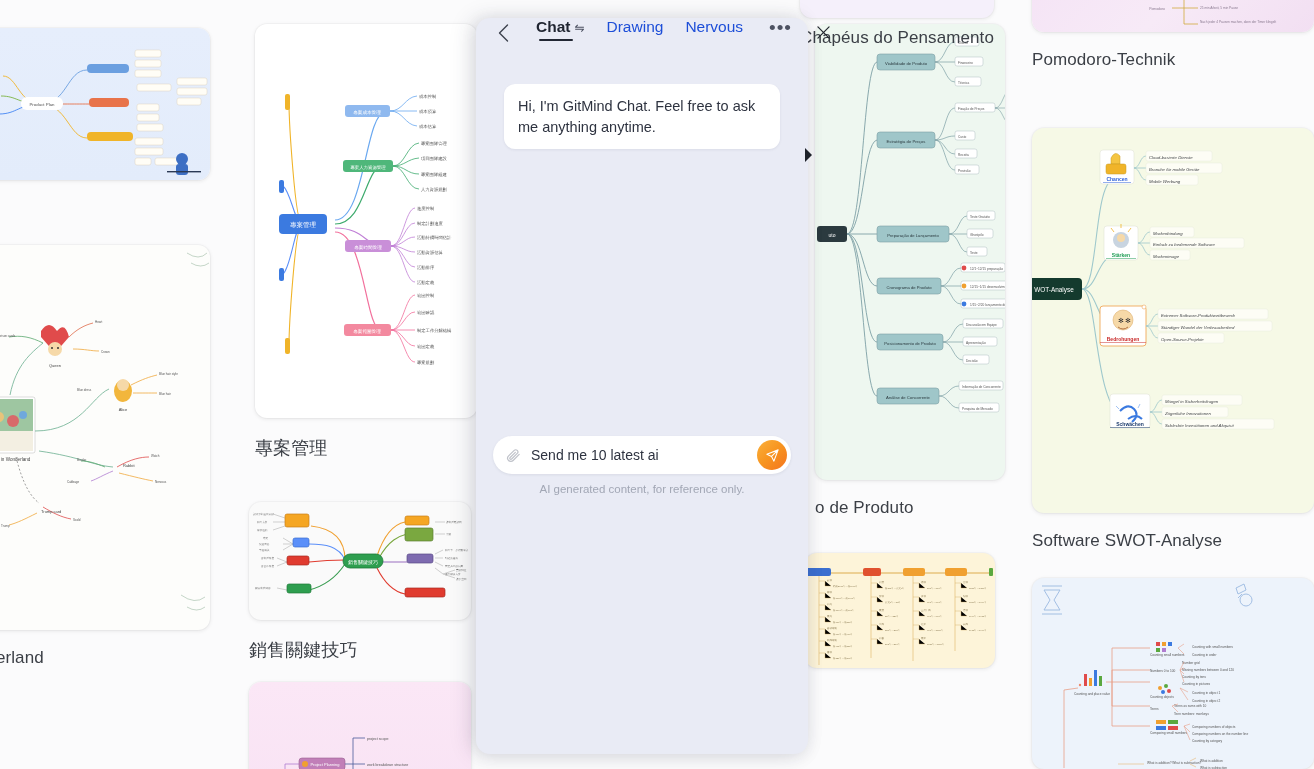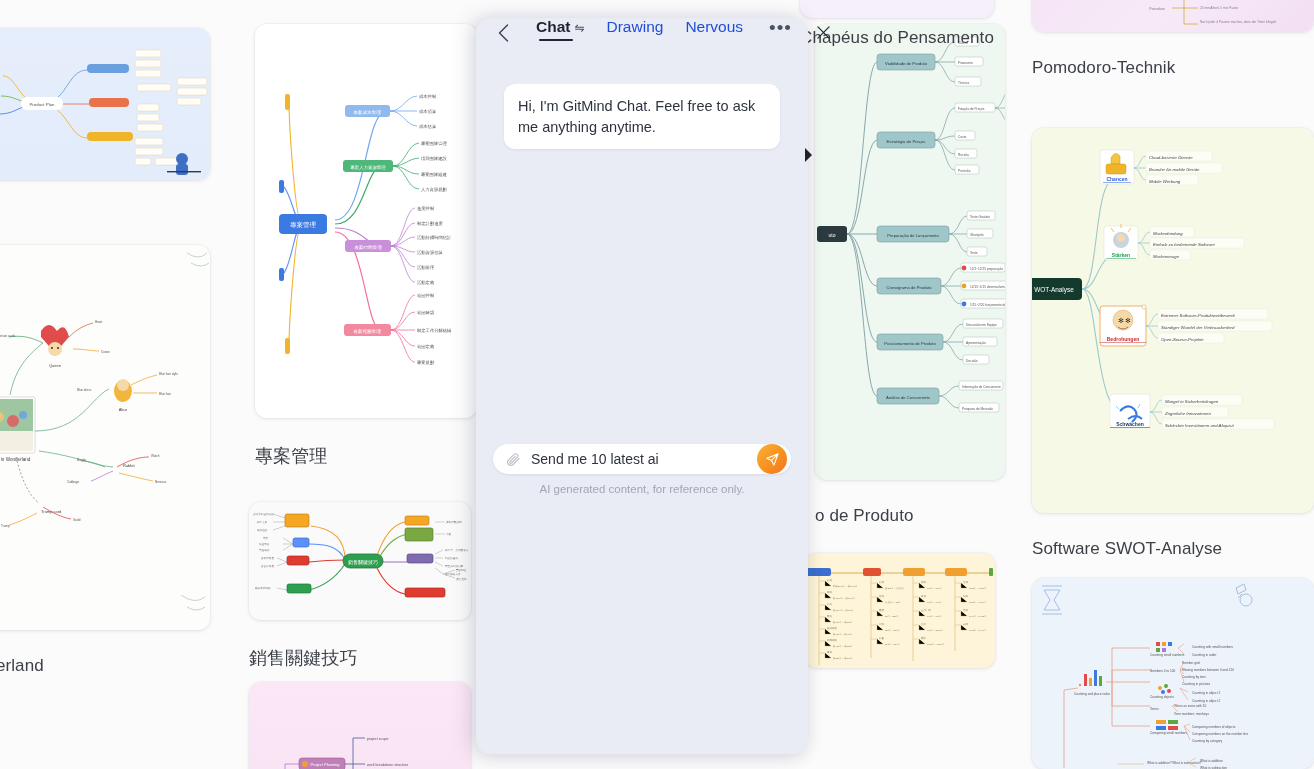--- a/index.html
+++ b/index.html
@@ -22,21 +22,21 @@
   }
   .thumb {
     width: 100%;
     border-radius: 12px;
     overflow: hidden;
     position: relative;
     box-shadow: 0 1px 4px rgba(0,0,0,.09), 0 0 0 1px rgba(0,0,0,.025);
     background: #fff;
   }
   .card-title {
-    margin-top: 26px;
+    margin-top: 18px;
     font-size: 17px;
     color: #3b3f46;
     letter-spacing: .1px;
     white-space: nowrap;
     overflow: hidden;
   }
 
   
   .mm { position:absolute; inset:0; }
 
@@ -121,21 +121,21 @@
     max-width: 298px;
   }
 
   #composer-wrap {
     position: absolute;
     left: 0; right: 0;
     bottom: 259px;
     padding: 0 17px;
   }
   #composer {
-    height: 30px;
+    height: 38px;
     background: #fff;
     border-radius: 19px;
     display: flex;
     align-items: center;
     padding: 0 4px 0 12px;
     box-shadow: 0 1px 3px rgba(30,34,50,.08);
   }
   #attach-icon { width: 17px; height: 17px; flex: 0 0 auto; opacity: .55; }
   #chat-input {
     flex: 1;

